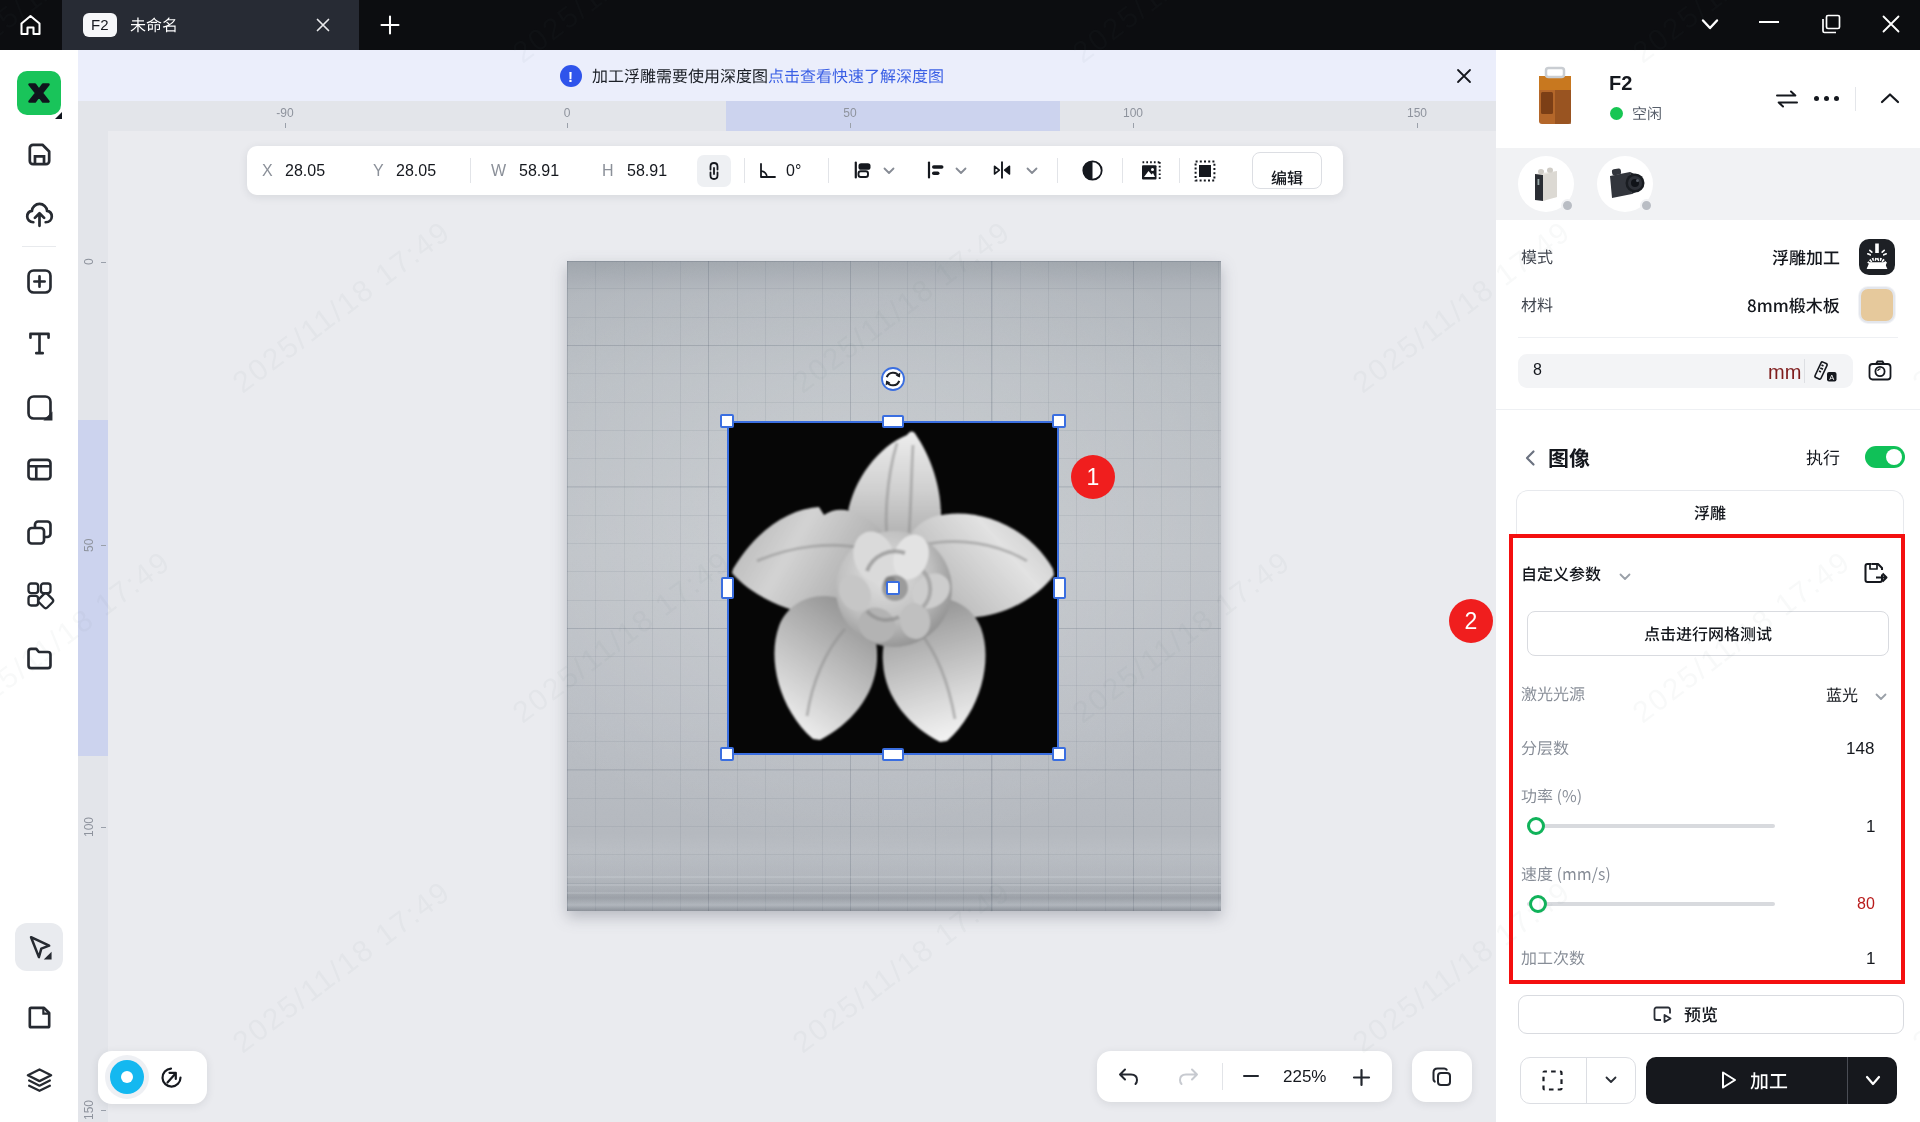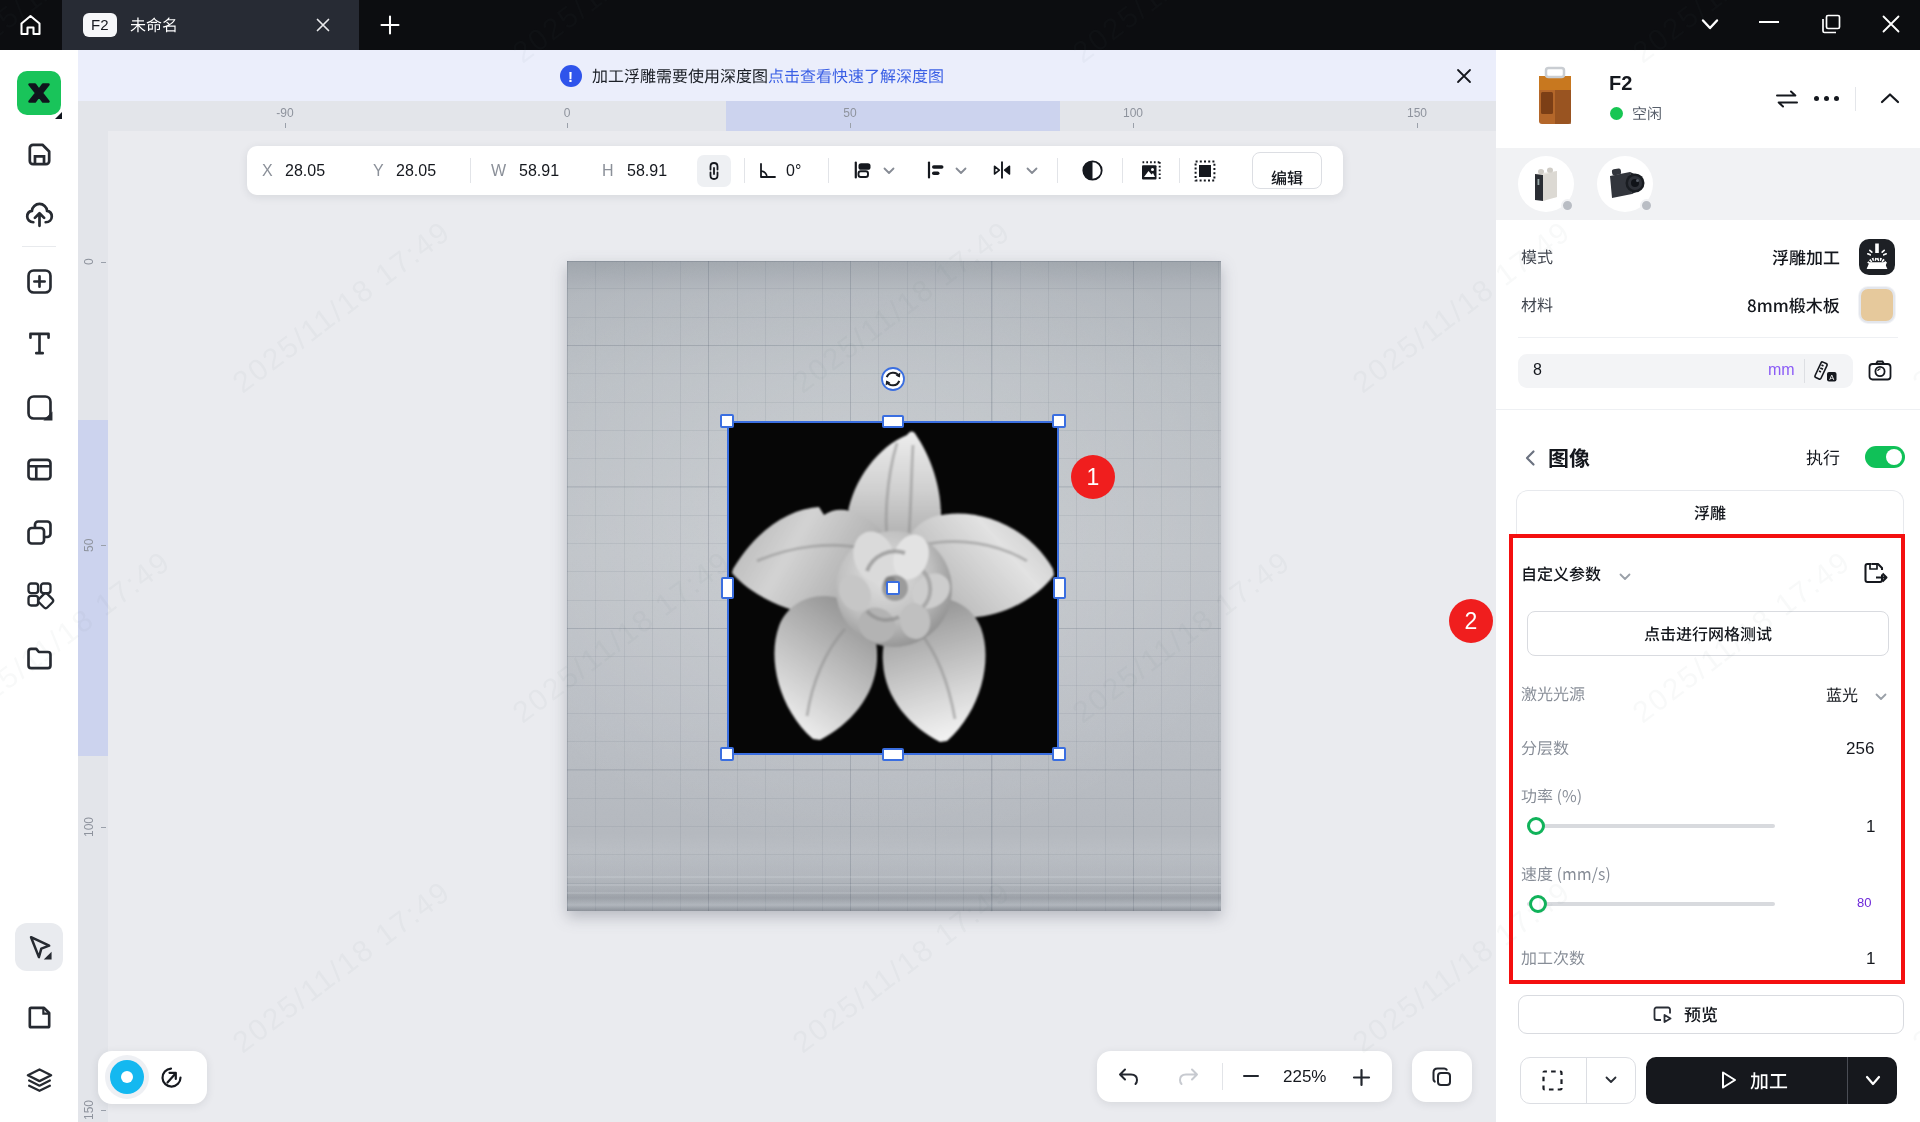--- a/index.html
+++ b/index.html
@@ -408,21 +408,21 @@
 <svg class="ab" style="left:1521.0px;top:295.0px;overflow:visible" width="32" height="22" viewBox="0 -16 32 22">
     <path d="M12.4 -13.4V-10.0H7.6V-8.8H12.0C10.8 -6.3 8.7 -3.6 6.7 -2.3C7.0 -2.0 7.4 -1.6 7.6 -1.3C9.3 -2.6 11.2 -4.9 12.4 -7.2V-0.4C12.4 -0.1 12.3 0.0 12.0 0.0C11.7 0.0 10.7 0.1 9.7 0.0C9.8 0.4 10.0 0.9 10.1 1.3C11.5 1.3 12.4 1.2 12.9 1.0C13.5 0.8 13.7 0.5 13.7 -0.4V-8.8H15.3V-10.0H13.7V-13.4ZM3.6 -13.4V-10.0H1.0V-8.8H3.5C2.8 -6.6 1.6 -4.1 0.4 -2.8C0.6 -2.5 0.9 -2.0 1.1 -1.6C2.0 -2.8 2.9 -4.6 3.6 -6.5V1.3H4.8V-7.0C5.5 -6.1 6.3 -5.0 6.7 -4.4L7.5 -5.4C7.1 -5.9 5.4 -7.8 4.8 -8.4V-8.8H7.0V-10.0H4.8V-13.4Z M16.9 -12.2C17.3 -11.1 17.7 -9.6 17.7 -8.6L18.7 -8.9C18.6 -9.8 18.2 -11.3 17.7 -12.4ZM22.0 -12.5C21.8 -11.4 21.3 -9.8 21.0 -8.8L21.8 -8.6C22.2 -9.5 22.7 -11.0 23.1 -12.2ZM24.3 -11.5C25.2 -10.9 26.3 -10.0 26.8 -9.4L27.4 -10.3C26.9 -10.9 25.8 -11.8 24.9 -12.3ZM23.4 -7.4C24.4 -6.9 25.6 -6.1 26.1 -5.5L26.7 -6.5C26.1 -7.1 25.0 -7.8 24.0 -8.3ZM16.8 -8.1V-6.9H19.0C18.4 -5.2 17.4 -3.1 16.5 -1.9C16.7 -1.6 17.0 -1.1 17.1 -0.8C17.9 -1.8 18.7 -3.6 19.3 -5.3V1.3H20.4V-5.3C21.0 -4.4 21.8 -3.2 22.1 -2.6L22.9 -3.5C22.5 -4.1 20.9 -6.2 20.4 -6.7V-6.9H23.1V-8.1H20.4V-13.4H19.3V-8.1ZM23.0 -3.2 23.2 -2.1 28.2 -3.1V1.3H29.4V-3.3L31.5 -3.6L31.3 -4.7L29.4 -4.4V-13.4H28.2V-4.2Z" fill="#41464f"></path>
   </svg>
 <svg class="ab" style="left:1747.2px;top:295.0px;overflow:visible" width="93" height="24" viewBox="0 -17 93 24">
     <path d="M4.9 0.2C7.3 0.2 8.9 -1.2 8.9 -3.1C8.9 -4.8 7.9 -5.7 6.8 -6.4V-6.5C7.6 -7.0 8.4 -8.1 8.4 -9.4C8.4 -11.4 7.1 -12.7 4.9 -12.7C2.9 -12.7 1.3 -11.4 1.3 -9.5C1.3 -8.2 2.1 -7.2 3.0 -6.6V-6.5C1.9 -5.9 0.8 -4.8 0.8 -3.1C0.8 -1.2 2.5 0.2 4.9 0.2ZM5.7 -7.0C4.3 -7.5 3.1 -8.1 3.1 -9.5C3.1 -10.6 3.9 -11.3 4.9 -11.3C6.1 -11.3 6.8 -10.4 6.8 -9.3C6.8 -8.4 6.4 -7.7 5.7 -7.0ZM4.9 -1.2C3.6 -1.2 2.5 -2.1 2.5 -3.3C2.5 -4.4 3.1 -5.3 4.0 -5.9C5.7 -5.2 7.1 -4.6 7.1 -3.1C7.1 -1.9 6.2 -1.2 4.9 -1.2Z M11.2 0.0H13.1V-6.6C13.9 -7.5 14.6 -7.9 15.2 -7.9C16.3 -7.9 16.8 -7.3 16.8 -5.6V0.0H18.7V-6.6C19.5 -7.5 20.2 -7.9 20.8 -7.9C21.9 -7.9 22.4 -7.3 22.4 -5.6V0.0H24.4V-5.9C24.4 -8.3 23.4 -9.6 21.5 -9.6C20.3 -9.6 19.4 -8.9 18.4 -7.9C18.0 -8.9 17.3 -9.6 15.9 -9.6C14.7 -9.6 13.8 -8.9 13.0 -8.0H12.9L12.8 -9.4H11.2Z M27.2 0.0H29.2V-6.6C29.9 -7.5 30.6 -7.9 31.2 -7.9C32.3 -7.9 32.8 -7.3 32.8 -5.6V0.0H34.8V-6.6C35.5 -7.5 36.2 -7.9 36.9 -7.9C37.9 -7.9 38.4 -7.3 38.4 -5.6V0.0H40.4V-5.9C40.4 -8.3 39.5 -9.6 37.5 -9.6C36.3 -9.6 35.4 -8.9 34.5 -7.9C34.1 -8.9 33.3 -9.6 31.9 -9.6C30.7 -9.6 29.8 -8.9 29.0 -8.0H29.0L28.8 -9.4H27.2Z M52.5 -13.7V-11.6C52.5 -10.4 52.3 -8.9 51.1 -7.7C51.4 -7.5 52.0 -7.1 52.2 -6.8C53.6 -8.1 53.8 -10.1 53.8 -11.6V-12.3H55.3V-9.5C55.3 -8.2 55.5 -7.7 56.6 -7.7C56.8 -7.7 57.3 -7.7 57.4 -7.7C57.7 -7.7 58.0 -7.7 58.2 -7.8C58.2 -8.1 58.1 -8.6 58.1 -9.0C57.9 -8.9 57.6 -8.9 57.4 -8.9C57.3 -8.9 56.9 -8.9 56.8 -8.9C56.6 -8.9 56.6 -9.0 56.6 -9.5V-13.7ZM51.9 -6.7V-5.3H52.7L52.1 -5.2C52.5 -3.8 53.1 -2.6 53.8 -1.5C53.0 -0.7 52.0 -0.1 50.8 0.2C51.1 0.5 51.4 1.1 51.6 1.5C52.8 1.0 53.8 0.4 54.7 -0.4C55.4 0.3 56.2 0.9 57.2 1.3C57.4 0.9 57.8 0.3 58.2 0.1C57.2 -0.3 56.4 -0.8 55.7 -1.5C56.6 -2.8 57.3 -4.4 57.6 -6.5L56.7 -6.7L56.5 -6.7ZM53.4 -5.3H55.9C55.7 -4.3 55.3 -3.4 54.7 -2.6C54.2 -3.4 53.7 -4.3 53.4 -5.3ZM47.9 -12.8V-3.0L46.4 -2.7L46.7 -1.2L47.9 -1.5V1.1H49.3V-1.8L51.9 -2.3L51.7 -3.7L49.3 -3.2V-5.4H51.4V-6.8H49.3V-9.0H51.4V-10.4H49.3V-12.1C50.2 -12.4 51.2 -12.9 52.0 -13.4L50.8 -14.5C50.1 -13.9 48.9 -13.2 47.9 -12.8ZM44.4 -14.3V-11.1H42.6V-9.6H44.2C43.8 -7.5 43.0 -5.1 42.2 -3.8C42.4 -3.4 42.8 -2.8 42.9 -2.3C43.5 -3.3 44.0 -4.7 44.4 -6.2V1.4H45.8V-6.9C46.1 -6.1 46.5 -5.3 46.7 -4.8L47.5 -5.9C47.2 -6.3 46.2 -8.1 45.8 -8.8V-9.6H47.3V-11.1H45.8V-14.3Z M66.4 -14.3V-10.3H59.8V-8.7H65.7C64.2 -5.8 61.7 -3.1 59.1 -1.7C59.5 -1.3 60.1 -0.7 60.3 -0.3C62.6 -1.7 64.8 -4.1 66.4 -6.9V1.4H68.1V-6.9C69.7 -4.2 71.9 -1.8 74.1 -0.3C74.4 -0.8 75.0 -1.4 75.3 -1.7C72.8 -3.1 70.3 -5.9 68.8 -8.7H74.7V-10.3H68.1V-14.3Z M78.9 -14.3V-11.1H76.7V-9.6H78.8C78.3 -7.4 77.3 -4.8 76.2 -3.5C76.5 -3.1 76.8 -2.3 77.0 -1.9C77.7 -2.9 78.4 -4.6 78.9 -6.4V1.4H80.4V-7.3C80.8 -6.4 81.2 -5.5 81.4 -4.9L82.4 -6.1C82.1 -6.6 80.8 -8.6 80.4 -9.2V-9.6H82.3V-11.1H80.4V-14.3ZM90.6 -14.1C88.9 -13.4 85.7 -13.0 83.0 -12.9V-8.8C83.0 -6.0 82.8 -2.1 80.9 0.6C81.3 0.7 81.9 1.2 82.2 1.5C84.0 -1.1 84.5 -5.1 84.5 -8.0H84.8C85.3 -5.9 86.0 -4.1 86.9 -2.5C85.9 -1.3 84.7 -0.4 83.3 0.1C83.7 0.4 84.1 1.0 84.3 1.4C85.6 0.8 86.8 -0.1 87.9 -1.2C88.8 -0.0 89.9 0.9 91.2 1.5C91.4 1.0 91.9 0.4 92.3 0.1C90.9 -0.4 89.8 -1.3 88.9 -2.4C90.1 -4.2 90.9 -6.4 91.4 -9.2L90.4 -9.5L90.1 -9.5H84.5V-11.6C87.1 -11.7 89.9 -12.1 91.7 -12.8ZM89.6 -8.0C89.2 -6.4 88.6 -5.0 87.9 -3.8C87.2 -5.1 86.6 -6.5 86.3 -8.0Z" fill="#15181e"></path>
   </svg>
 <div class="ab" style="left:1859px;top:287px;width:36px;height:36px;background:#e6c99c;border:2px solid #e3e6ec;border-radius:9px;box-shadow:0 0 0 1px #f2f3f6"></div>
 <div class="ab" style="left:1518px;top:337px;width:380px;height:1px;background:#eef0f3"></div>
 <div class="ab" style="left:1518px;top:354px;width:335px;height:34px;background:#f3f4f6;border-radius:9px"></div>
 <div class="lat" style="left:1533px;top:361px;font-size:16px;color:#15181e;font-weight:400;letter-spacing:0px">8</div>
-<div class="lat" style="left:1768px;top:361px;font-size:16px;color:#8b5cf6;font-weight:400;letter-spacing:0px">mm</div>
+<div class="lat" style="left:1768px;top:361px;font-size:20px;color:#7f1d1d;font-weight:400;letter-spacing:0px">mm</div>
 <div class="ab" style="left:1804px;top:359px;width:1px;height:24px;background:#dddfe3"></div>
 <svg class="ab" style="left:1814px;top:359px" width="25" height="25" viewBox="0 0 25 25">
     <g stroke="#15181e" stroke-width="1.6" fill="none">
       <rect x="4" y="3" width="6.5" height="17" rx="1.5" transform="rotate(25 7 11)"></rect>
       <path d="M7.5 6 L9.5 7 M6.3 9 L9 10.3 M5 12 L7 13"></path>
     </g>
     <rect x="13" y="13" width="9.5" height="9.5" rx="2" fill="#15181e"></rect>
     <text x="17.7" y="20.8" font-size="7.5" fill="#fff" text-anchor="middle" font-family="Liberation Sans">A</text>
   </svg>
 <svg class="ab" style="left:1866px;top:357px" width="28" height="28" viewBox="0 0 28 28">
@@ -473,33 +473,33 @@
   </svg>
 <svg class="ab" style="left:1826.0px;top:685.0px;overflow:visible" width="32" height="22" viewBox="0 -16 32 22">
     <path d="M10.4 -7.0C11.2 -6.2 11.9 -5.0 12.2 -4.2L13.2 -4.7C12.9 -5.5 12.1 -6.6 11.3 -7.5ZM5.1 -9.9V-4.3H6.2V-9.9ZM2.1 -9.3V-4.7H3.2V-9.3ZM10.2 -13.4V-12.3H5.8V-13.4H4.6V-12.3H0.9V-11.3H4.6V-10.3H5.8V-11.3H10.2V-10.3H11.4V-11.3H15.2V-12.3H11.4V-13.4ZM9.3 -10.2C8.9 -8.5 8.1 -6.8 7.2 -5.7C7.5 -5.6 8.0 -5.3 8.2 -5.1C8.7 -5.8 9.2 -6.7 9.7 -7.7H14.5V-8.7H10.0C10.2 -9.1 10.3 -9.5 10.4 -9.9ZM2.5 -3.8V-0.2H0.7V0.8H15.3V-0.2H13.6V-3.8ZM3.6 -0.2V-2.8H5.9V-0.2ZM6.9 -0.2V-2.8H9.1V-0.2ZM10.2 -0.2V-2.8H12.4V-0.2Z M18.2 -12.3C19.0 -11.0 19.8 -9.3 20.1 -8.3L21.3 -8.7C21.0 -9.8 20.1 -11.4 19.3 -12.7ZM28.7 -12.8C28.3 -11.6 27.4 -9.8 26.7 -8.7L27.7 -8.3C28.4 -9.3 29.3 -11.0 30.0 -12.4ZM23.3 -13.4V-7.3H16.9V-6.2H21.2C20.9 -3.2 20.3 -0.9 16.5 0.3C16.8 0.5 17.2 1.0 17.3 1.3C21.3 -0.0 22.1 -2.7 22.4 -6.2H25.4V-0.5C25.4 0.9 25.8 1.2 27.2 1.2C27.5 1.2 29.2 1.2 29.5 1.2C30.9 1.2 31.2 0.6 31.4 -2.1C31.0 -2.2 30.5 -2.4 30.2 -2.6C30.2 -0.3 30.1 0.1 29.4 0.1C29.1 0.1 27.6 0.1 27.3 0.1C26.7 0.1 26.6 0.0 26.6 -0.5V-6.2H31.2V-7.3H24.6V-13.4Z" fill="#15181e"></path>
   </svg>
 <svg class="ab" style="left:1874px;top:692px" width="14" height="10" viewBox="0 0 14 10">
     <path d="M2.5 2.5 L7 7 L11.5 2.5" stroke="#9aa0a8" stroke-width="1.8" fill="none" stroke-linecap="round" stroke-linejoin="round"></path>
   </svg>
 <svg class="ab" style="left:1521.0px;top:738.0px;overflow:visible" width="48" height="22" viewBox="0 -16 48 22">
     <path d="M10.8 -13.2 9.7 -12.7C10.8 -10.3 12.7 -7.7 14.4 -6.3C14.6 -6.6 15.1 -7.1 15.4 -7.3C13.7 -8.5 11.8 -11.0 10.8 -13.2ZM5.2 -13.1C4.3 -10.7 2.6 -8.4 0.7 -7.1C1.0 -6.8 1.5 -6.4 1.7 -6.1C2.2 -6.5 2.6 -6.9 3.0 -7.3V-6.2H6.1C5.7 -3.5 4.8 -0.9 1.0 0.3C1.3 0.6 1.6 1.0 1.8 1.3C5.9 -0.1 6.9 -3.0 7.3 -6.2H11.7C11.5 -2.2 11.3 -0.6 10.9 -0.2C10.7 -0.1 10.5 -0.0 10.2 -0.0C9.8 -0.0 8.8 -0.0 7.8 -0.1C8.0 0.2 8.2 0.7 8.2 1.1C9.2 1.1 10.2 1.2 10.7 1.1C11.3 1.1 11.6 0.9 12.0 0.5C12.5 -0.1 12.7 -1.9 13.0 -6.8C13.0 -7.0 13.0 -7.4 13.0 -7.4H3.1C4.4 -8.8 5.6 -10.7 6.5 -12.8Z M20.9 -7.3V-6.2H30.0V-7.3ZM19.3 -11.6H29.0V-9.7H19.3ZM18.1 -12.7V-8.0C18.1 -5.4 18.0 -1.9 16.5 0.6C16.8 0.8 17.3 1.1 17.6 1.2C19.1 -1.4 19.3 -5.3 19.3 -8.0V-8.7H30.2V-12.7ZM20.6 1.0C21.1 0.8 21.9 0.8 28.8 0.3C29.1 0.7 29.3 1.1 29.5 1.4L30.6 0.9C30.0 -0.1 28.9 -1.8 28.0 -3.0L27.0 -2.6C27.4 -2.0 27.8 -1.3 28.3 -0.7L22.1 -0.3C22.9 -1.2 23.8 -2.3 24.5 -3.5H31.1V-4.5H19.8V-3.5H23.0C22.3 -2.3 21.4 -1.2 21.1 -0.8C20.8 -0.4 20.4 -0.1 20.2 -0.1C20.3 0.2 20.5 0.8 20.6 1.0Z M39.1 -13.1C38.8 -12.5 38.3 -11.6 37.9 -11.0L38.7 -10.6C39.1 -11.2 39.6 -12.0 40.1 -12.7ZM33.4 -12.7C33.8 -12.0 34.3 -11.1 34.4 -10.6L35.3 -11.0C35.2 -11.6 34.7 -12.4 34.3 -13.0ZM38.6 -4.2C38.2 -3.3 37.7 -2.6 37.1 -2.0C36.5 -2.3 35.8 -2.6 35.2 -2.9C35.5 -3.3 35.7 -3.7 36.0 -4.2ZM33.8 -2.4C34.5 -2.1 35.4 -1.7 36.2 -1.3C35.2 -0.6 34.0 -0.1 32.7 0.2C32.9 0.4 33.1 0.9 33.2 1.2C34.7 0.8 36.1 0.1 37.2 -0.8C37.7 -0.5 38.2 -0.2 38.6 0.1L39.4 -0.7C39.0 -0.9 38.5 -1.2 38.0 -1.5C38.8 -2.4 39.5 -3.6 39.9 -4.9L39.3 -5.2L39.1 -5.2H36.4L36.8 -6.0L35.7 -6.2C35.6 -5.9 35.5 -5.5 35.3 -5.2H33.1V-4.2H34.8C34.5 -3.5 34.1 -2.9 33.8 -2.4ZM36.1 -13.5V-10.5H32.8V-9.5H35.7C35.0 -8.4 33.7 -7.4 32.6 -7.0C32.9 -6.7 33.1 -6.3 33.3 -6.0C34.3 -6.6 35.3 -7.5 36.1 -8.4V-6.5H37.2V-8.6C38.0 -8.1 39.0 -7.3 39.4 -7.0L40.0 -7.8C39.7 -8.1 38.3 -9.0 37.5 -9.5H40.5V-10.5H37.2V-13.5ZM42.1 -13.3C41.7 -10.5 40.9 -7.8 39.7 -6.1C40.0 -6.0 40.4 -5.6 40.6 -5.4C41.0 -6.0 41.4 -6.7 41.7 -7.5C42.0 -5.9 42.5 -4.4 43.1 -3.2C42.2 -1.7 41.0 -0.5 39.2 0.4C39.4 0.6 39.8 1.1 39.9 1.3C41.5 0.4 42.8 -0.7 43.7 -2.1C44.5 -0.7 45.5 0.4 46.7 1.1C46.9 0.8 47.3 0.4 47.6 0.2C46.2 -0.5 45.2 -1.7 44.3 -3.2C45.2 -4.8 45.7 -6.8 46.1 -9.2H47.2V-10.3H42.6C42.8 -11.2 43.0 -12.2 43.2 -13.1ZM44.9 -9.2C44.7 -7.4 44.3 -5.8 43.7 -4.4C43.1 -5.9 42.7 -7.5 42.4 -9.2Z" fill="#878d97"></path>
   </svg>
-<div class="lat" style="left:1846px;top:739px;font-size:17px;color:#15181e;font-weight:400;letter-spacing:0px">256</div>
+<div class="lat" style="left:1846px;top:739px;font-size:17px;color:#15181e;font-weight:400;letter-spacing:0px">148</div>
 <svg class="ab" style="left:1521.0px;top:786.0px;overflow:visible" width="61" height="22" viewBox="0 -16 61 22">
     <path d="M0.6 -2.9 0.9 -1.7C2.6 -2.1 4.9 -2.8 7.1 -3.4L6.9 -4.6L4.4 -3.9V-10.4H6.7V-11.6H0.8V-10.4H3.2V-3.6C2.2 -3.3 1.3 -3.1 0.6 -2.9ZM9.6 -13.2C9.6 -12.0 9.5 -10.9 9.5 -9.8H6.8V-8.6H9.5C9.2 -4.7 8.3 -1.5 4.9 0.4C5.2 0.6 5.6 1.0 5.8 1.3C9.4 -0.8 10.4 -4.4 10.6 -8.6H13.8C13.6 -2.9 13.3 -0.8 12.9 -0.3C12.7 -0.0 12.5 0.0 12.2 0.0C11.9 0.0 11.0 -0.0 10.0 -0.1C10.2 0.2 10.3 0.7 10.4 1.1C11.3 1.1 12.2 1.2 12.7 1.1C13.2 1.1 13.6 0.9 14.0 0.5C14.6 -0.3 14.8 -2.6 15.0 -9.2C15.0 -9.3 15.0 -9.8 15.0 -9.8H10.7C10.7 -10.9 10.8 -12.0 10.8 -13.2Z M29.3 -10.3C28.7 -9.6 27.7 -8.8 27.0 -8.2L27.9 -7.6C28.6 -8.2 29.5 -8.9 30.3 -9.7ZM16.9 -5.4 17.5 -4.4C18.6 -4.9 19.9 -5.6 21.1 -6.3L20.9 -7.2C19.4 -6.5 17.9 -5.8 16.9 -5.4ZM17.4 -9.6C18.2 -9.0 19.3 -8.2 19.8 -7.7L20.6 -8.4C20.1 -9.0 19.0 -9.7 18.2 -10.2ZM26.8 -6.5C27.9 -5.9 29.3 -4.9 30.0 -4.3L30.9 -5.0C30.2 -5.6 28.8 -6.6 27.7 -7.2ZM16.8 -3.2V-2.1H23.4V1.3H24.6V-2.1H31.2V-3.2H24.6V-4.5H23.4V-3.2ZM23.0 -13.2C23.2 -12.9 23.5 -12.4 23.7 -12.0H17.1V-10.9H23.0C22.5 -10.1 22.0 -9.5 21.8 -9.3C21.5 -9.0 21.3 -8.8 21.1 -8.8C21.2 -8.5 21.3 -8.0 21.4 -7.7C21.6 -7.8 22.0 -7.9 23.8 -8.0C23.1 -7.3 22.4 -6.6 22.1 -6.4C21.5 -5.9 21.1 -5.6 20.8 -5.6C20.9 -5.3 21.0 -4.8 21.1 -4.5C21.4 -4.7 22.0 -4.8 26.2 -5.2C26.4 -4.9 26.5 -4.6 26.6 -4.3L27.6 -4.8C27.2 -5.5 26.4 -6.6 25.7 -7.5L24.8 -7.1C25.1 -6.8 25.4 -6.4 25.6 -6.1L22.8 -5.8C24.2 -6.9 25.6 -8.4 26.9 -9.8L25.9 -10.4C25.6 -10.0 25.2 -9.5 24.8 -9.1L22.7 -9.0C23.3 -9.5 23.8 -10.2 24.3 -10.9H31.1V-12.0H25.1C24.9 -12.5 24.5 -13.1 24.1 -13.6Z M39.4 3.1 40.3 2.7C38.9 0.5 38.3 -2.3 38.3 -5.0C38.3 -7.7 38.9 -10.4 40.3 -12.7L39.4 -13.1C37.9 -10.7 37.1 -8.1 37.1 -5.0C37.1 -1.8 37.9 0.8 39.4 3.1Z M44.3 -4.5C45.9 -4.5 46.9 -5.9 46.9 -8.3C46.9 -10.6 45.9 -11.9 44.3 -11.9C42.7 -11.9 41.6 -10.6 41.6 -8.3C41.6 -5.9 42.7 -4.5 44.3 -4.5ZM44.3 -5.4C43.3 -5.4 42.7 -6.4 42.7 -8.3C42.7 -10.1 43.3 -11.0 44.3 -11.0C45.2 -11.0 45.8 -10.1 45.8 -8.3C45.8 -6.4 45.2 -5.4 44.3 -5.4ZM44.6 0.2H45.6L52.1 -11.9H51.1ZM52.4 0.2C54.0 0.2 55.1 -1.1 55.1 -3.5C55.1 -5.9 54.0 -7.2 52.4 -7.2C50.8 -7.2 49.8 -5.9 49.8 -3.5C49.8 -1.1 50.8 0.2 52.4 0.2ZM52.4 -0.7C51.5 -0.7 50.9 -1.6 50.9 -3.5C50.9 -5.4 51.5 -6.3 52.4 -6.3C53.4 -6.3 54.0 -5.4 54.0 -3.5C54.0 -1.6 53.4 -0.7 52.4 -0.7Z M57.3 3.1C58.8 0.8 59.7 -1.8 59.7 -5.0C59.7 -8.1 58.8 -10.7 57.3 -13.1L56.4 -12.7C57.8 -10.4 58.5 -7.7 58.5 -5.0C58.5 -2.3 57.8 0.5 56.4 2.7Z" fill="#878d97"></path>
   </svg>
 <div class="ab" style="left:1527px;top:824px;width:248px;height:4px;background:#d8dade;border-radius:2px"></div>
 <div class="ab" style="left:1527px;top:817px;width:18px;height:18px;border-radius:50%;background:#fff;border:3.5px solid #10b35a"></div>
 <div class="lat" style="left:1866px;top:817px;font-size:17px;color:#15181e;font-weight:400;letter-spacing:0px">1</div>
 <svg class="ab" style="left:1521.0px;top:864.0px;overflow:visible" width="90" height="22" viewBox="0 -16 90 22">
     <path d="M1.1 -12.2C2.0 -11.3 3.1 -10.1 3.6 -9.4L4.5 -10.1C4.0 -10.9 2.9 -12.0 2.0 -12.8ZM4.3 -7.7H0.8V-6.6H3.1V-1.6C2.4 -1.3 1.5 -0.7 0.7 0.1L1.4 1.2C2.3 0.2 3.1 -0.7 3.7 -0.7C4.1 -0.7 4.6 -0.2 5.2 0.2C6.4 0.8 7.7 1.0 9.6 1.0C11.1 1.0 13.9 0.9 15.1 0.8C15.1 0.5 15.3 -0.1 15.4 -0.4C13.8 -0.2 11.5 -0.1 9.6 -0.1C7.9 -0.1 6.5 -0.2 5.5 -0.8C4.9 -1.1 4.6 -1.4 4.3 -1.6ZM6.8 -8.4H9.4V-6.4H6.8ZM10.6 -8.4H13.2V-6.4H10.6ZM9.4 -13.4V-11.8H5.1V-10.7H9.4V-9.4H5.7V-5.4H8.9C7.9 -4.1 6.4 -2.8 4.9 -2.2C5.2 -1.9 5.5 -1.5 5.7 -1.2C7.0 -1.9 8.4 -3.2 9.4 -4.5V-0.8H10.6V-4.5C11.9 -3.5 13.3 -2.4 14.1 -1.5L14.8 -2.3C14.0 -3.2 12.4 -4.5 10.9 -5.4H14.4V-9.4H10.6V-10.7H15.1V-11.8H10.6V-13.4Z M22.2 -10.3V-8.9H19.6V-7.9H22.2V-5.3H28.4V-7.9H31.0V-8.9H28.4V-10.3H27.2V-8.9H23.3V-10.3ZM27.2 -7.9V-6.2H23.3V-7.9ZM28.1 -3.2C27.4 -2.4 26.4 -1.8 25.3 -1.2C24.1 -1.8 23.2 -2.4 22.5 -3.2ZM19.8 -4.2V-3.2H21.9L21.4 -3.0C22.0 -2.1 22.9 -1.4 24.0 -0.8C22.4 -0.3 20.8 0.0 19.1 0.2C19.2 0.4 19.5 0.9 19.6 1.2C21.6 1.0 23.5 0.6 25.2 -0.1C26.8 0.6 28.7 1.0 30.7 1.3C30.8 1.0 31.1 0.5 31.4 0.2C29.6 0.1 28.0 -0.2 26.6 -0.7C28.0 -1.5 29.1 -2.5 29.9 -3.9L29.1 -4.3L28.9 -4.2ZM23.6 -13.2C23.8 -12.8 24.0 -12.3 24.2 -11.9H18.0V-7.5C18.0 -5.1 17.9 -1.7 16.6 0.7C16.9 0.8 17.4 1.1 17.7 1.3C19.0 -1.2 19.2 -4.9 19.2 -7.5V-10.7H31.2V-11.9H25.6C25.4 -12.4 25.1 -13.0 24.8 -13.5Z M39.4 3.1 40.3 2.7C38.9 0.5 38.3 -2.3 38.3 -5.0C38.3 -7.7 38.9 -10.4 40.3 -12.7L39.4 -13.1C37.9 -10.7 37.1 -8.1 37.1 -5.0C37.1 -1.8 37.9 0.8 39.4 3.1Z M42.5 0.0H43.9V-6.3C44.7 -7.2 45.5 -7.6 46.1 -7.6C47.2 -7.6 47.7 -6.9 47.7 -5.3V0.0H49.2V-6.3C50.0 -7.2 50.7 -7.6 51.4 -7.6C52.5 -7.6 53.0 -6.9 53.0 -5.3V0.0H54.4V-5.5C54.4 -7.7 53.6 -8.9 51.8 -8.9C50.8 -8.9 49.9 -8.2 48.9 -7.2C48.6 -8.3 47.9 -8.9 46.5 -8.9C45.5 -8.9 44.6 -8.3 43.8 -7.4H43.8L43.7 -8.7H42.5Z M57.3 0.0H58.8V-6.3C59.5 -7.2 60.3 -7.6 60.9 -7.6C62.0 -7.6 62.5 -6.9 62.5 -5.3V0.0H64.0V-6.3C64.8 -7.2 65.5 -7.6 66.2 -7.6C67.3 -7.6 67.8 -6.9 67.8 -5.3V0.0H69.3V-5.5C69.3 -7.7 68.4 -8.9 66.6 -8.9C65.6 -8.9 64.7 -8.2 63.8 -7.2C63.4 -8.3 62.7 -8.9 61.4 -8.9C60.3 -8.9 59.4 -8.3 58.7 -7.4H58.6L58.5 -8.7H57.3Z M70.8 2.9H71.9L76.7 -12.7H75.6Z M80.6 0.2C82.7 0.2 83.8 -1.0 83.8 -2.4C83.8 -4.0 82.4 -4.5 81.2 -5.0C80.2 -5.4 79.3 -5.7 79.3 -6.5C79.3 -7.2 79.8 -7.8 80.9 -7.8C81.7 -7.8 82.3 -7.4 82.9 -7.0L83.6 -7.9C82.9 -8.5 82.0 -8.9 80.9 -8.9C79.0 -8.9 77.9 -7.8 77.9 -6.4C77.9 -5.0 79.2 -4.4 80.4 -3.9C81.4 -3.6 82.4 -3.2 82.4 -2.3C82.4 -1.5 81.8 -0.9 80.7 -0.9C79.6 -0.9 78.9 -1.3 78.1 -2.0L77.4 -1.0C78.2 -0.3 79.4 0.2 80.6 0.2Z M86.0 3.1C87.4 0.8 88.3 -1.8 88.3 -5.0C88.3 -8.1 87.4 -10.7 86.0 -13.1L85.1 -12.7C86.4 -10.4 87.1 -7.7 87.1 -5.0C87.1 -2.3 86.4 0.5 85.1 2.7Z" fill="#878d97"></path>
   </svg>
 <div class="ab" style="left:1527px;top:902px;width:248px;height:4px;background:#d8dade;border-radius:2px"></div>
 <div class="ab" style="left:1529px;top:895px;width:18px;height:18px;border-radius:50%;background:#fff;border:3.5px solid #10b35a"></div>
-<div class="lat" style="left:1857px;top:895px;font-size:13px;color:#6d28d9;font-weight:400;letter-spacing:0px">80</div>
+<div class="lat" style="left:1857px;top:895px;font-size:16px;color:#b91c1c;font-weight:400;letter-spacing:0px">80</div>
 <svg class="ab" style="left:1521.0px;top:948.0px;overflow:visible" width="64" height="22" viewBox="0 -16 64 22">
     <path d="M9.2 -11.5V1.0H10.3V-0.1H13.4V0.9H14.6V-11.5ZM10.3 -1.3V-10.3H13.4V-1.3ZM3.1 -13.2 3.1 -10.4H0.8V-9.2H3.1C3.0 -5.2 2.5 -1.6 0.4 0.5C0.8 0.7 1.2 1.0 1.4 1.3C3.5 -1.1 4.1 -4.9 4.2 -9.2H6.7C6.5 -3.1 6.4 -0.9 6.1 -0.4C5.9 -0.2 5.8 -0.1 5.5 -0.2C5.2 -0.2 4.5 -0.2 3.8 -0.2C4.0 0.1 4.1 0.6 4.1 1.0C4.9 1.0 5.6 1.0 6.0 1.0C6.5 0.9 6.8 0.8 7.1 0.4C7.6 -0.3 7.7 -2.7 7.8 -9.8C7.8 -10.0 7.8 -10.4 7.8 -10.4H4.3L4.3 -13.2Z M16.8 -1.2V0.0H31.2V-1.2H24.6V-10.4H30.4V-11.6H17.7V-10.4H23.3V-1.2Z M32.9 -11.5C34.0 -10.9 35.4 -9.9 36.0 -9.2L36.8 -10.2C36.1 -10.9 34.7 -11.8 33.6 -12.3ZM32.7 -1.2 33.8 -0.3C34.8 -1.8 36.0 -3.6 36.9 -5.3L36.0 -6.1C35.0 -4.3 33.6 -2.3 32.7 -1.2ZM39.3 -13.4C38.8 -10.9 37.9 -8.4 36.6 -6.8C36.9 -6.7 37.5 -6.3 37.8 -6.1C38.4 -7.1 39.0 -8.2 39.5 -9.5H45.4C45.1 -8.4 44.6 -7.2 44.2 -6.4C44.5 -6.3 45.0 -6.1 45.2 -5.9C45.8 -7.0 46.5 -8.7 46.9 -10.3L46.0 -10.8L45.8 -10.7H39.9C40.1 -11.5 40.4 -12.4 40.5 -13.2ZM41.1 -8.8V-7.8C41.1 -5.5 40.8 -2.0 35.8 0.4C36.1 0.6 36.6 1.1 36.8 1.3C39.9 -0.2 41.3 -2.3 41.9 -4.2C42.8 -1.7 44.3 0.2 46.6 1.2C46.7 0.8 47.1 0.4 47.4 0.1C44.6 -0.9 43.1 -3.4 42.4 -6.6C42.4 -7.0 42.4 -7.4 42.4 -7.7V-8.8Z M55.1 -13.1C54.8 -12.5 54.3 -11.6 53.9 -11.0L54.7 -10.6C55.1 -11.2 55.6 -12.0 56.1 -12.7ZM49.4 -12.7C49.8 -12.0 50.3 -11.1 50.4 -10.6L51.3 -11.0C51.2 -11.6 50.7 -12.4 50.3 -13.0ZM54.6 -4.2C54.2 -3.3 53.7 -2.6 53.1 -2.0C52.5 -2.3 51.8 -2.6 51.2 -2.9C51.5 -3.3 51.7 -3.7 52.0 -4.2ZM49.8 -2.4C50.5 -2.1 51.4 -1.7 52.2 -1.3C51.2 -0.6 50.0 -0.1 48.7 0.2C48.9 0.4 49.1 0.9 49.2 1.2C50.7 0.8 52.1 0.1 53.2 -0.8C53.7 -0.5 54.2 -0.2 54.6 0.1L55.4 -0.7C55.0 -0.9 54.5 -1.2 54.0 -1.5C54.8 -2.4 55.5 -3.6 55.9 -4.9L55.3 -5.2L55.1 -5.2H52.4L52.8 -6.0L51.7 -6.2C51.6 -5.9 51.5 -5.5 51.3 -5.2H49.1V-4.2H50.8C50.5 -3.5 50.1 -2.9 49.8 -2.4ZM52.1 -13.5V-10.5H48.8V-9.5H51.7C51.0 -8.4 49.7 -7.4 48.6 -7.0C48.9 -6.7 49.1 -6.3 49.3 -6.0C50.3 -6.6 51.3 -7.5 52.1 -8.4V-6.5H53.2V-8.6C54.0 -8.1 55.0 -7.3 55.4 -7.0L56.0 -7.8C55.7 -8.1 54.3 -9.0 53.5 -9.5H56.5V-10.5H53.2V-13.5ZM58.1 -13.3C57.7 -10.5 56.9 -7.8 55.7 -6.1C56.0 -6.0 56.4 -5.6 56.6 -5.4C57.0 -6.0 57.4 -6.7 57.7 -7.5C58.0 -5.9 58.5 -4.4 59.1 -3.2C58.2 -1.7 57.0 -0.5 55.2 0.4C55.4 0.6 55.8 1.1 55.9 1.3C57.5 0.4 58.8 -0.7 59.7 -2.1C60.5 -0.7 61.5 0.4 62.7 1.1C62.9 0.8 63.3 0.4 63.6 0.2C62.2 -0.5 61.2 -1.7 60.3 -3.2C61.2 -4.8 61.7 -6.8 62.1 -9.2H63.2V-10.3H58.6C58.8 -11.2 59.0 -12.2 59.2 -13.1ZM60.9 -9.2C60.7 -7.4 60.3 -5.8 59.7 -4.4C59.1 -5.9 58.7 -7.5 58.4 -9.2Z" fill="#878d97"></path>
   </svg>
 <div class="lat" style="left:1866px;top:949px;font-size:17px;color:#15181e;font-weight:400;letter-spacing:0px">1</div>
 <div class="ab" style="left:1518px;top:995px;width:386px;height:39px;border:1px solid #d9dbe0;border-radius:9px"></div>
 <svg class="ab" style="left:1652px;top:1004px" width="22" height="22" viewBox="0 0 22 22">
     <g stroke="#2a2e36" stroke-width="1.8" fill="none">
       <path d="M18 9.5 L18 5.5 C18 4.4 17.1 3.5 16 3.5 L4.5 3.5 C3.4 3.5 2.5 4.4 2.5 5.5 L2.5 14 C2.5 15.1 3.4 16 4.5 16 L9 16"></path>
       <path d="M12.5 11 L18.5 14.5 L12.5 18 Z" stroke-linejoin="round"></path>
     </g>

